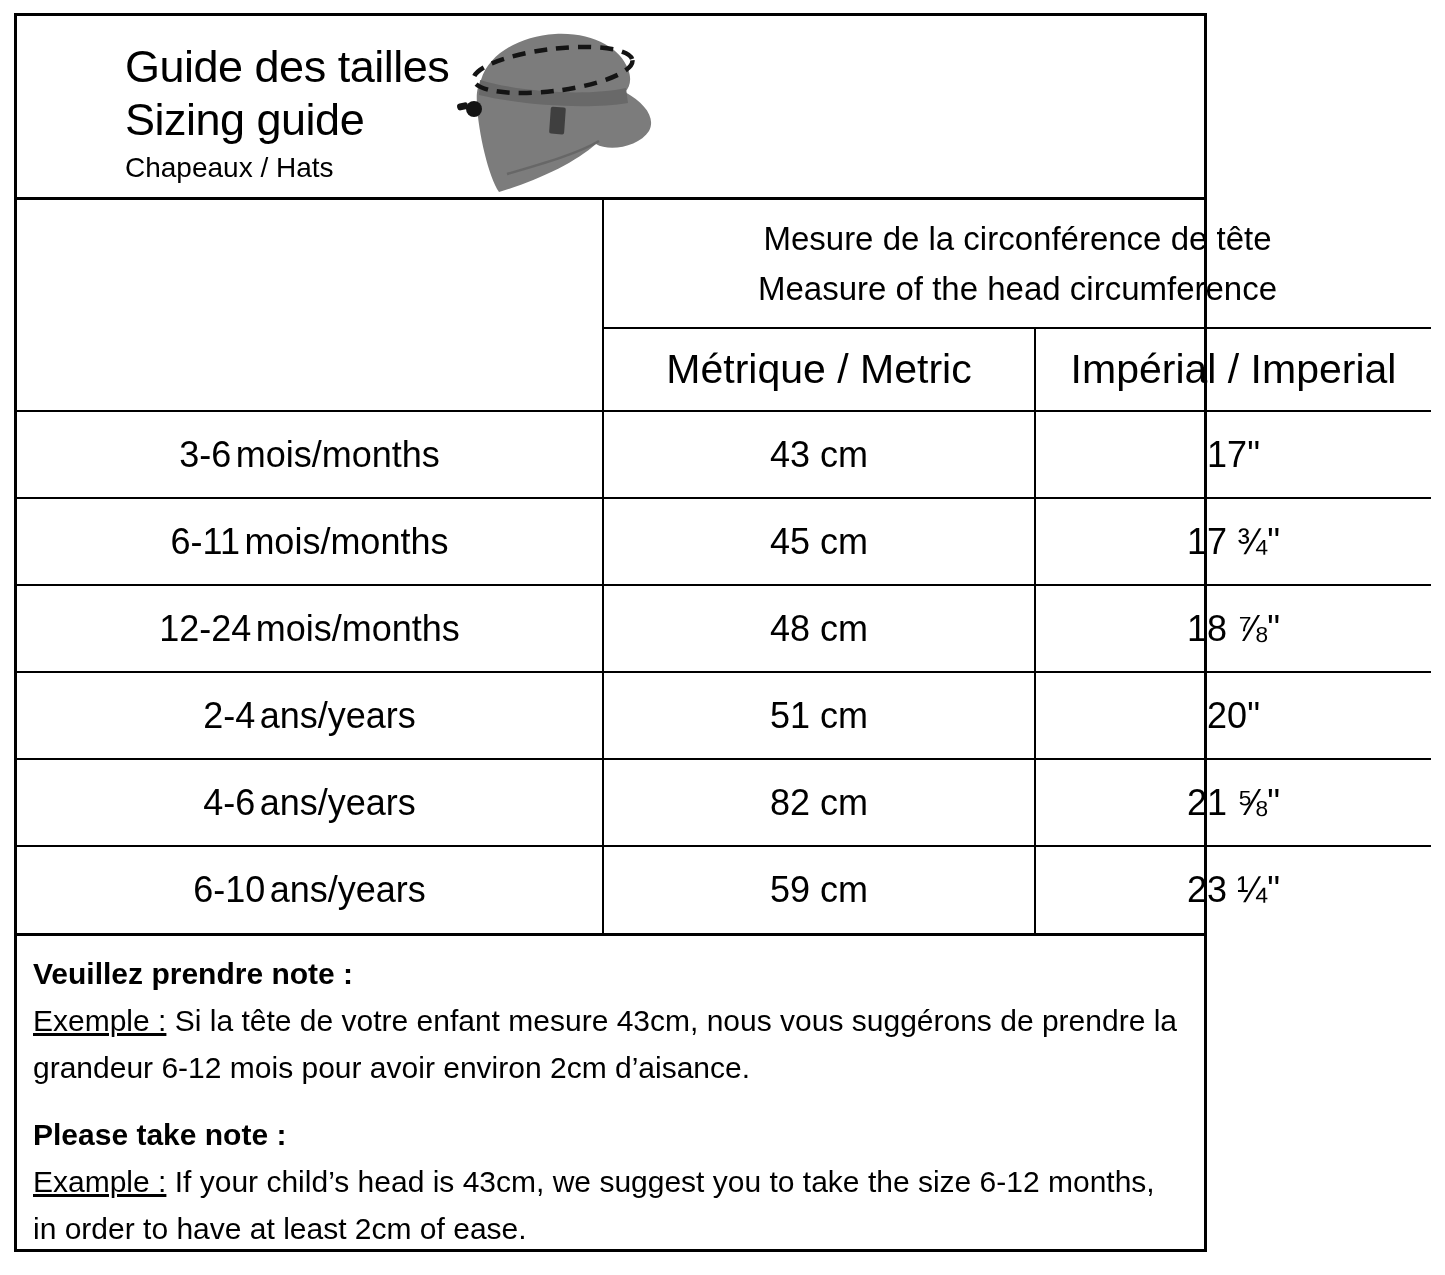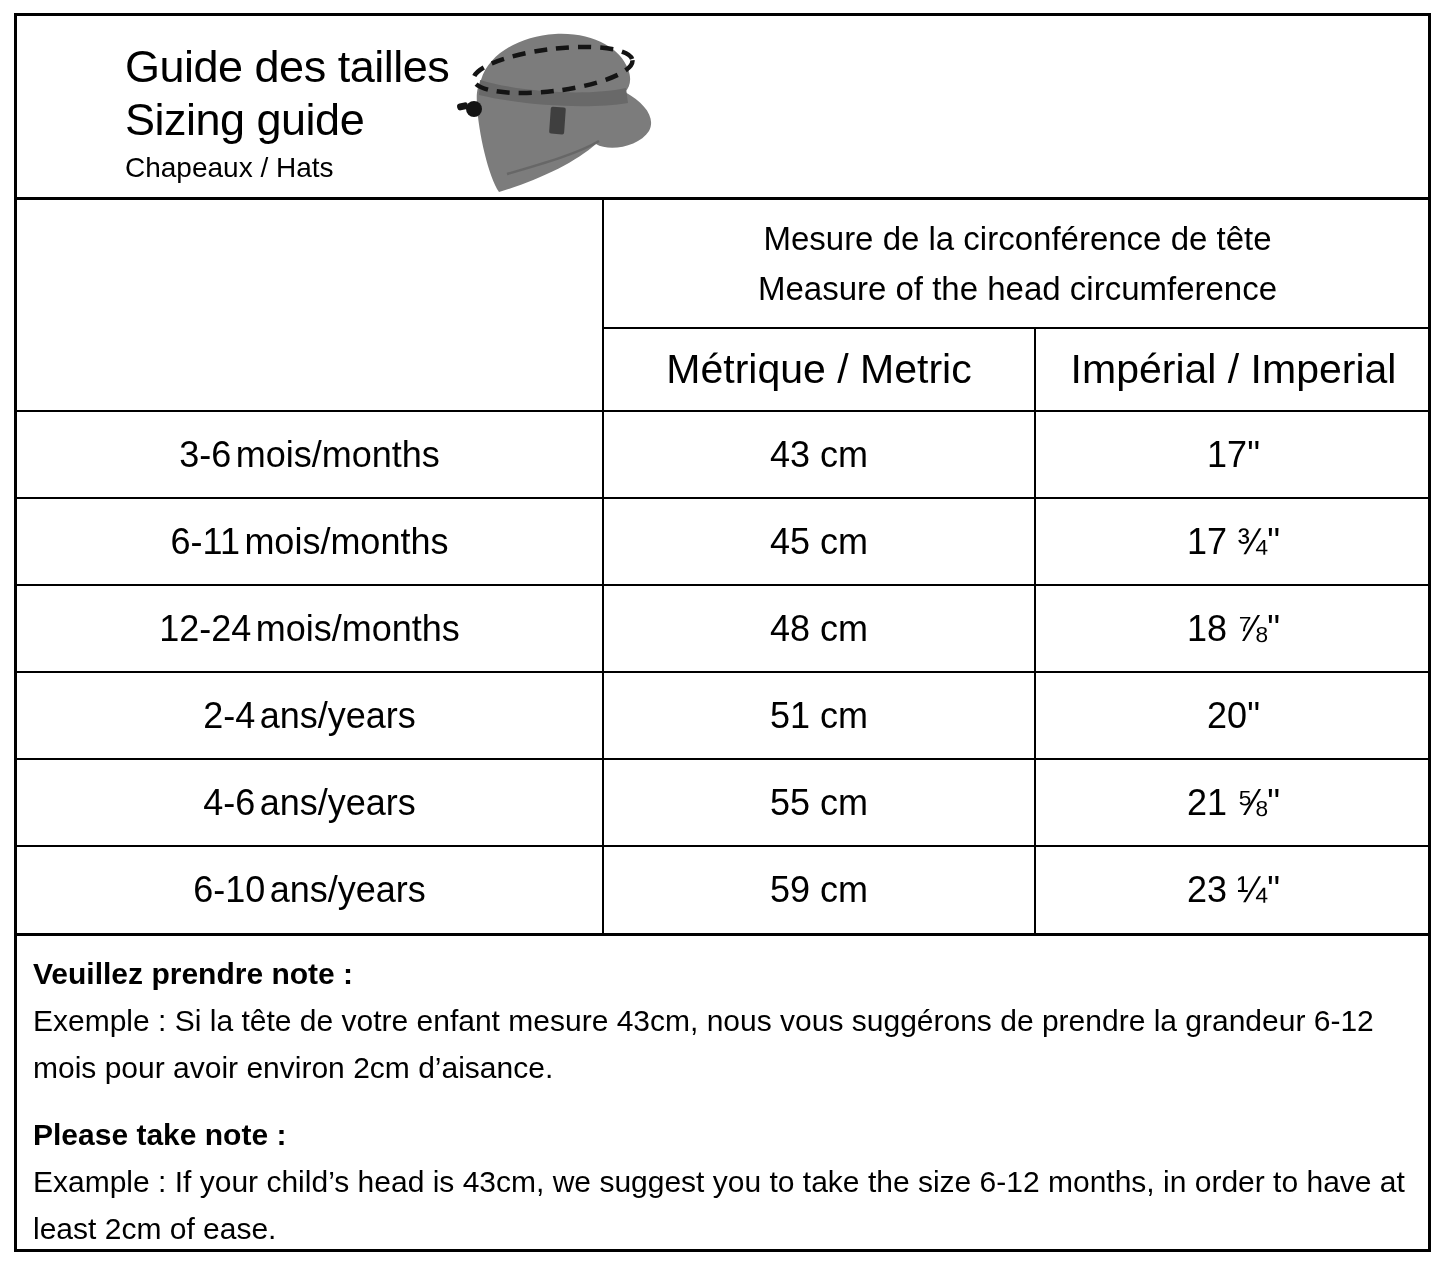--- a/index.html
+++ b/index.html
@@ -5,21 +5,21 @@
   * { box-sizing: border-box; margin: 0; padding: 0; }
   html, body {
     width: 1445px; height: 1275px;
     background: #ffffff;
     color: #000;
     font-family: "Liberation Sans", sans-serif;
   }
   .sheet {
     position: absolute;
     left: 14px; top: 13px;
-    width: 1417px; height: 1239px;
+    width: 1193px; height: 1239px;
     border: 3px solid #000;
     background: #fff;
   }
   
   .header-box {
     position: relative;
     height: 184px;
     border-bottom: 3px solid #000;
   }
   .title-block {
@@ -79,21 +79,21 @@
   }
   .note-heading {
     font-weight: bold;
     font-size: 30px;
     line-height: 47px;
   }
   .note-para {
     font-size: 30px;
     line-height: 47px;
   }
-  .note-example-label { }
+  .note-example-label { text-decoration: underline; }
   .note-gap { height: 20px; }
 </style>
 </head>
 <body>
 
 <div class="sheet">
 
   <div class="header-box">
     <div class="title-block">
       <div class="title-line">Guide des tailles</div>
@@ -164,21 +164,21 @@
         <td class="cell-value">48 cm</td>
         <td class="cell-value">18 ⅞"</td>
       </tr>
       <tr class="data-row">
         <td><span class="size-strong">2-4</span> <span class="size-rest">ans/years</span></td>
         <td class="cell-value">51 cm</td>
         <td class="cell-value">20"</td>
       </tr>
       <tr class="data-row">
         <td><span class="size-strong">4-6</span> <span class="size-rest">ans/years</span></td>
-        <td class="cell-value">55 cm</td>
+        <td class="cell-value">82 cm</td>
         <td class="cell-value">21 ⅝"</td>
       </tr>
       <tr class="data-row">
         <td><span class="size-strong">6-10</span> <span class="size-rest">ans/years</span></td>
         <td class="cell-value">59 cm</td>
         <td class="cell-value">23 ¼"</td>
       </tr>
     </tbody>
   </table>
 

